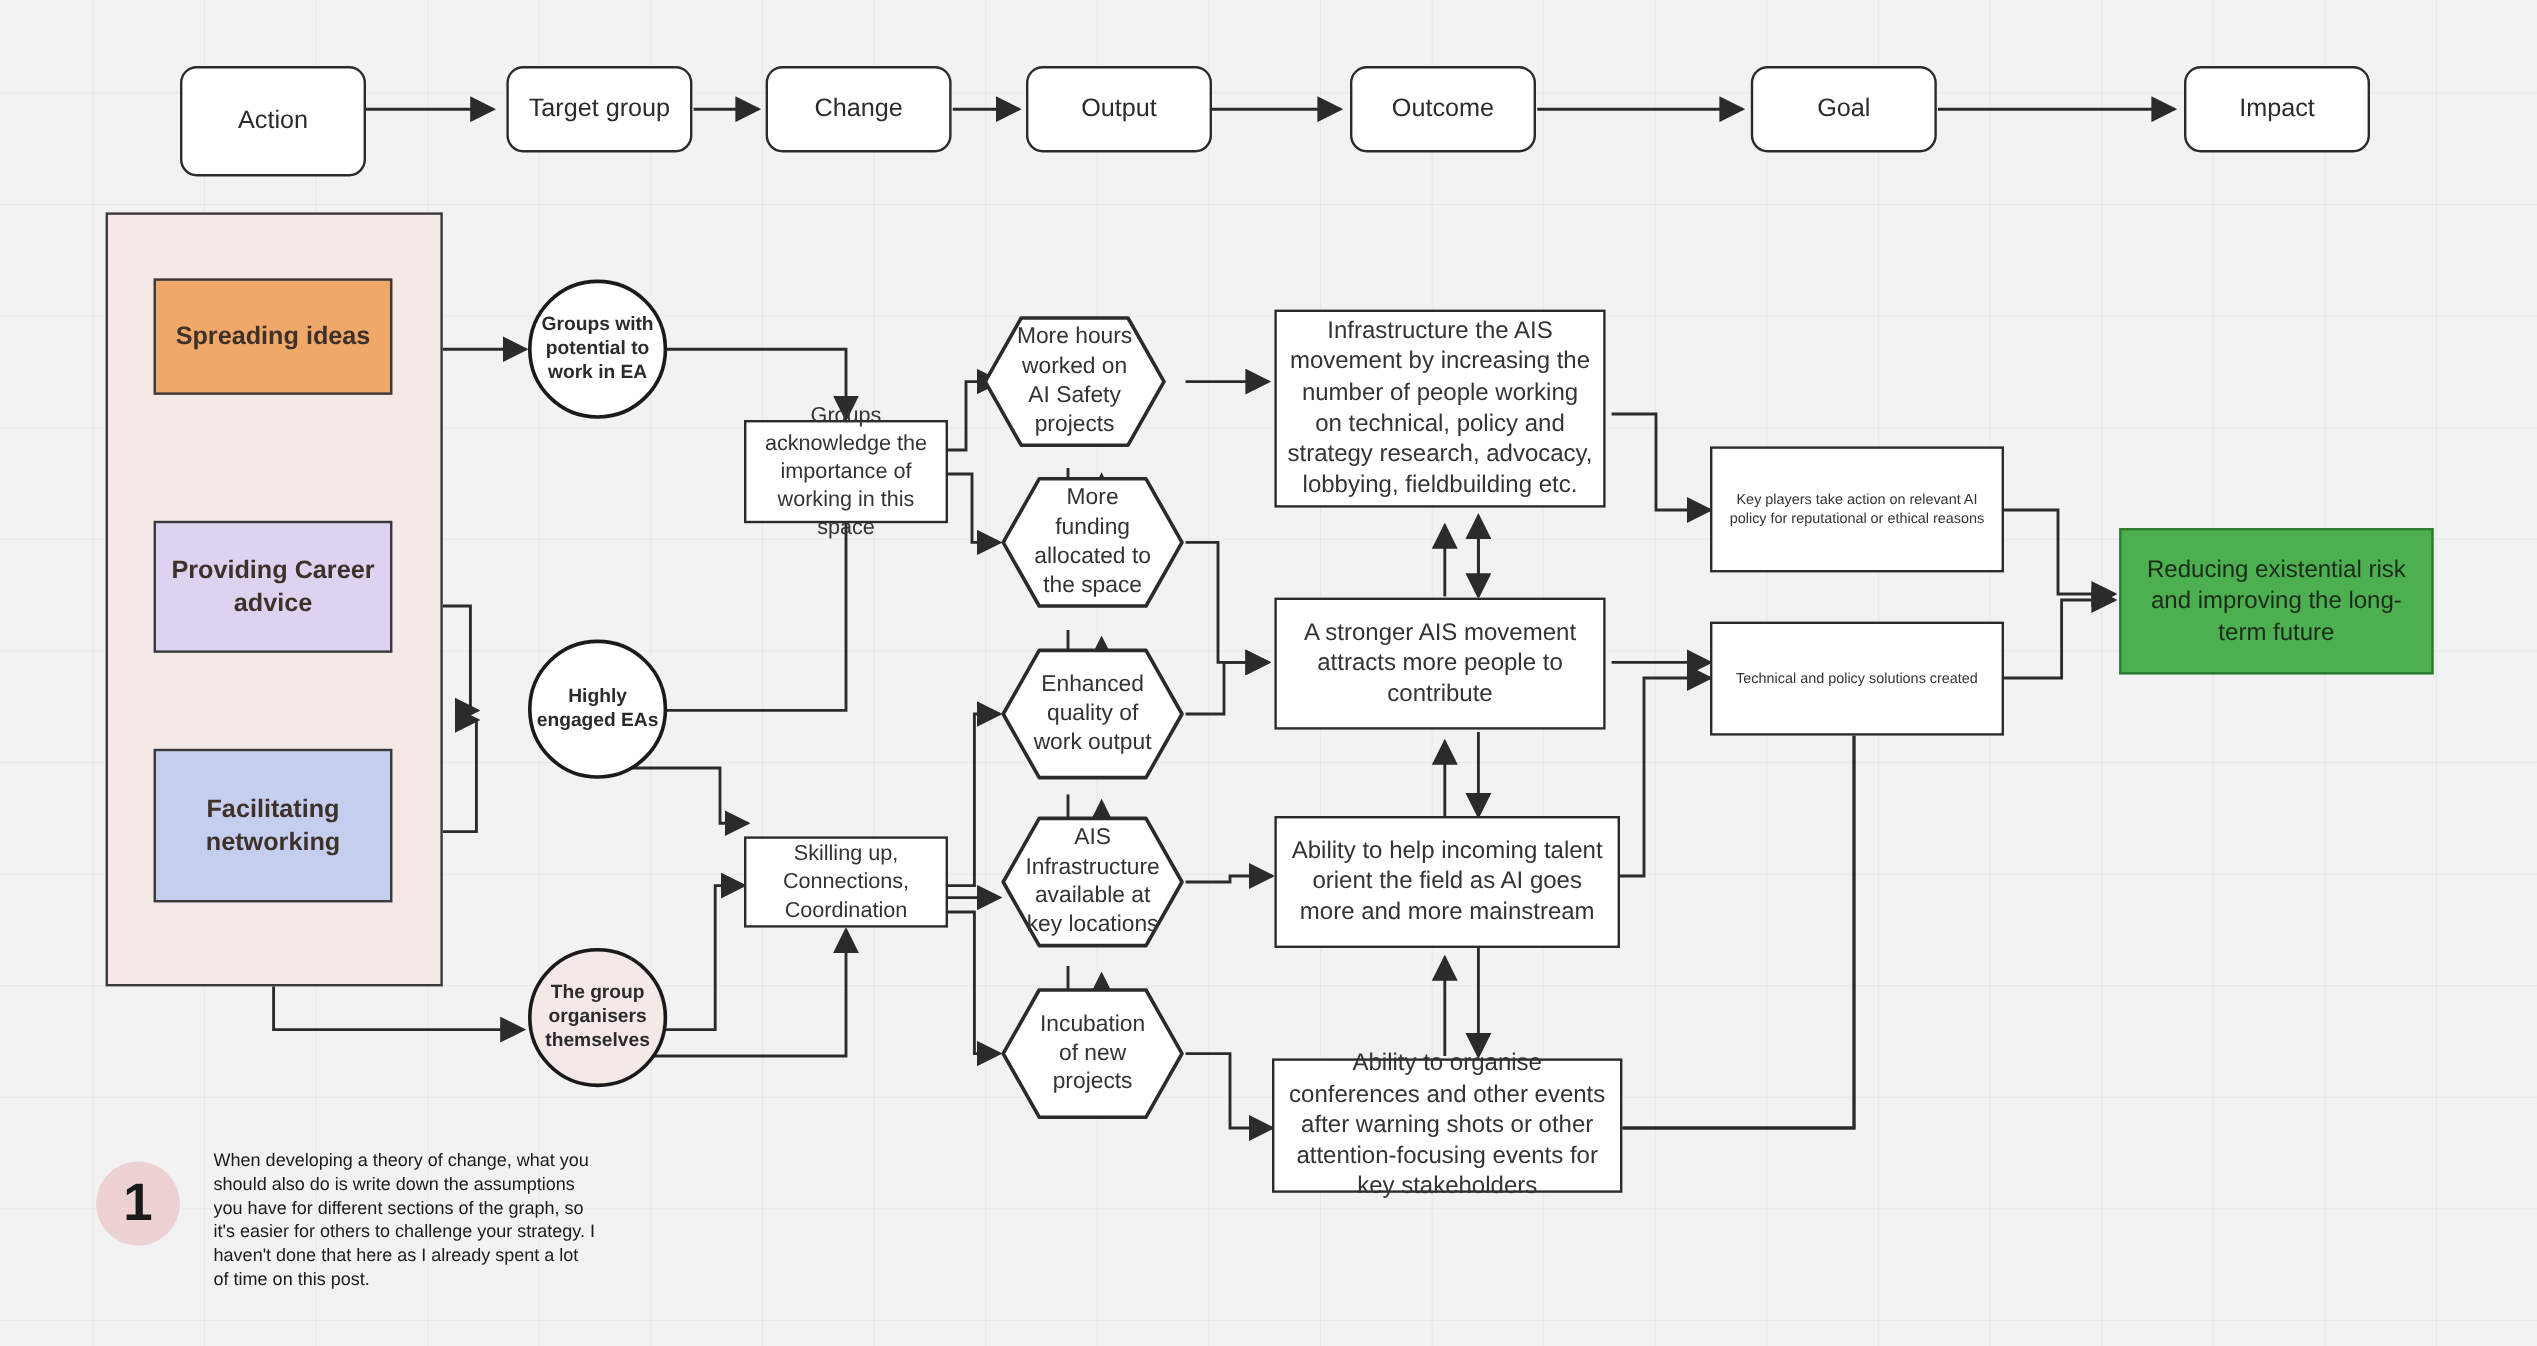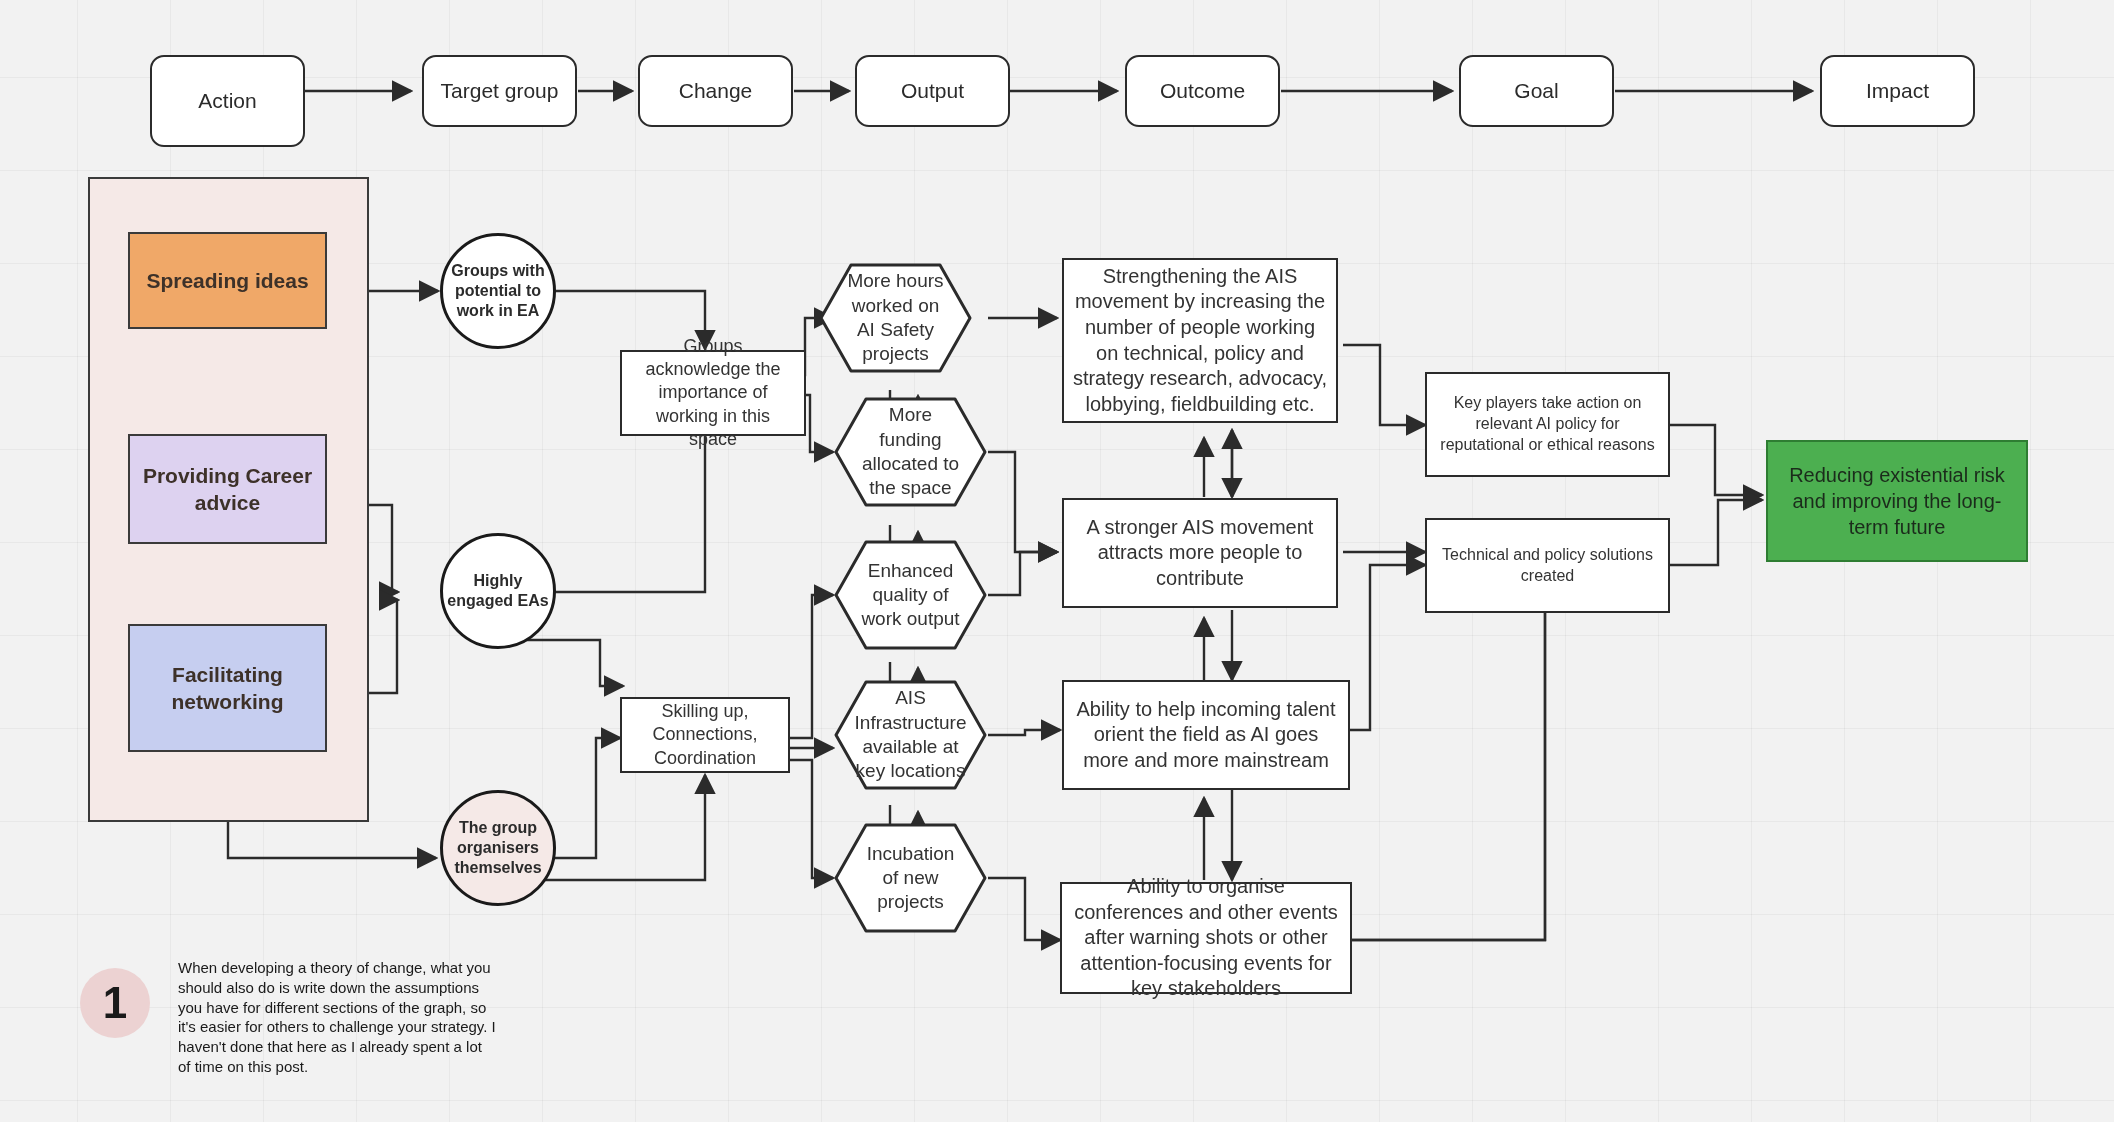--- a/index.html
+++ b/index.html
@@ -44,21 +44,21 @@
     box-sizing:border-box;
   }
   .hexwrap{position:absolute;}
   .hexwrap svg{position:absolute;left:0;top:0;}
   .hexlabel{
     position:absolute;left:0;top:0;width:100%;height:100%;
     display:flex;align-items:center;justify-content:center;text-align:center;
     font-size:19px;line-height:1.28;color:#333333;
     overflow:hidden;box-sizing:border-box;padding:0 26px;
   }
-  .goalbox{background:#ffffff;border:2px solid #2b2b2b;font-size:16px;line-height:1.3;justify-content:flex-end;}
+  .goalbox{background:#ffffff;border:2px solid #2b2b2b;font-size:12px;line-height:1.3;}
   .impactbox{background:#4caf50;border:2px solid #2e7d32;font-size:20px;line-height:1.3;color:#1b2b1b;}
   .footmark{
     position:absolute;border-radius:50%;background:#ecd2d2;
     display:flex;align-items:center;justify-content:center;
     font-size:44px;font-weight:bold;color:#1a1a1a;
   }
   .foottext{
     position:absolute;font-size:15px;line-height:1.32;color:#1a1a1a;text-align:left;
   }
 </style>
@@ -172,21 +172,21 @@
   <div class="node circle" style="left:440px;top:233px;width:116px;height:116px;">
     <span>Groups with potential to work in EA</span>
   </div>
   <div class="node circle" style="left:440px;top:533px;width:116px;height:116px;">
     <span>Highly engaged EAs</span>
   </div>
   <div class="node circle pinkfill" style="left:440px;top:790px;width:116px;height:116px;">
     <span>The group organisers themselves</span>
   </div>
 
-  <div class="node rect small" style="left:620px;top:350px;width:186px;height:86px;">
+  <div class="node rect small" style="left:620px;top:350px;width:170px;height:86px;">
     <span>Groups acknowledge the importance of working in this space</span>
   </div>
   <div class="node rect small" style="left:620px;top:697px;width:170px;height:76px;">
     <span>Skilling up, Connections, Coordination</span>
   </div>
 
   <div class="hexwrap" style="left:818px;top:262px;width:155px;height:112px;">
     <svg width="155" height="112" viewBox="0 0 155 112">
       <polygon points="33,3 122,3 152,56 122,109 33,109 3,56" fill="#ffffff" stroke="#2b2b2b" stroke-width="3" stroke-linejoin="round"></polygon>
     </svg>
@@ -215,21 +215,21 @@
   </div>
 
   <div class="hexwrap" style="left:833px;top:822px;width:155px;height:112px;">
     <svg width="155" height="112" viewBox="0 0 155 112">
       <polygon points="33,3 122,3 152,56 122,109 33,109 3,56" fill="#ffffff" stroke="#2b2b2b" stroke-width="3" stroke-linejoin="round"></polygon>
     </svg>
     <div class="hexlabel">Incubation of new projects</div>
   </div>
 
   <div class="node rect" style="left:1062px;top:258px;width:276px;height:165px;">
-    <span>Strengthening the AIS movement by increasing the number of people working on technical, policy and strategy research, advocacy, lobbying, fieldbuilding etc.</span>
+    <span>Infrastructure the AIS movement by increasing the number of people working on technical, policy and strategy research, advocacy, lobbying, fieldbuilding etc.</span>
   </div>
   <div class="node rect" style="left:1062px;top:498px;width:276px;height:110px;">
     <span>A stronger AIS movement attracts more people to contribute</span>
   </div>
   <div class="node rect" style="left:1062px;top:680px;width:288px;height:110px;">
     <span>Ability to help incoming talent orient the field as AI goes more and more mainstream</span>
   </div>
   <div class="node rect" style="left:1060px;top:882px;width:292px;height:112px;">
     <span>Ability to organise conferences and other events after warning shots or other attention-focusing events for key stakeholders</span>
   </div>

